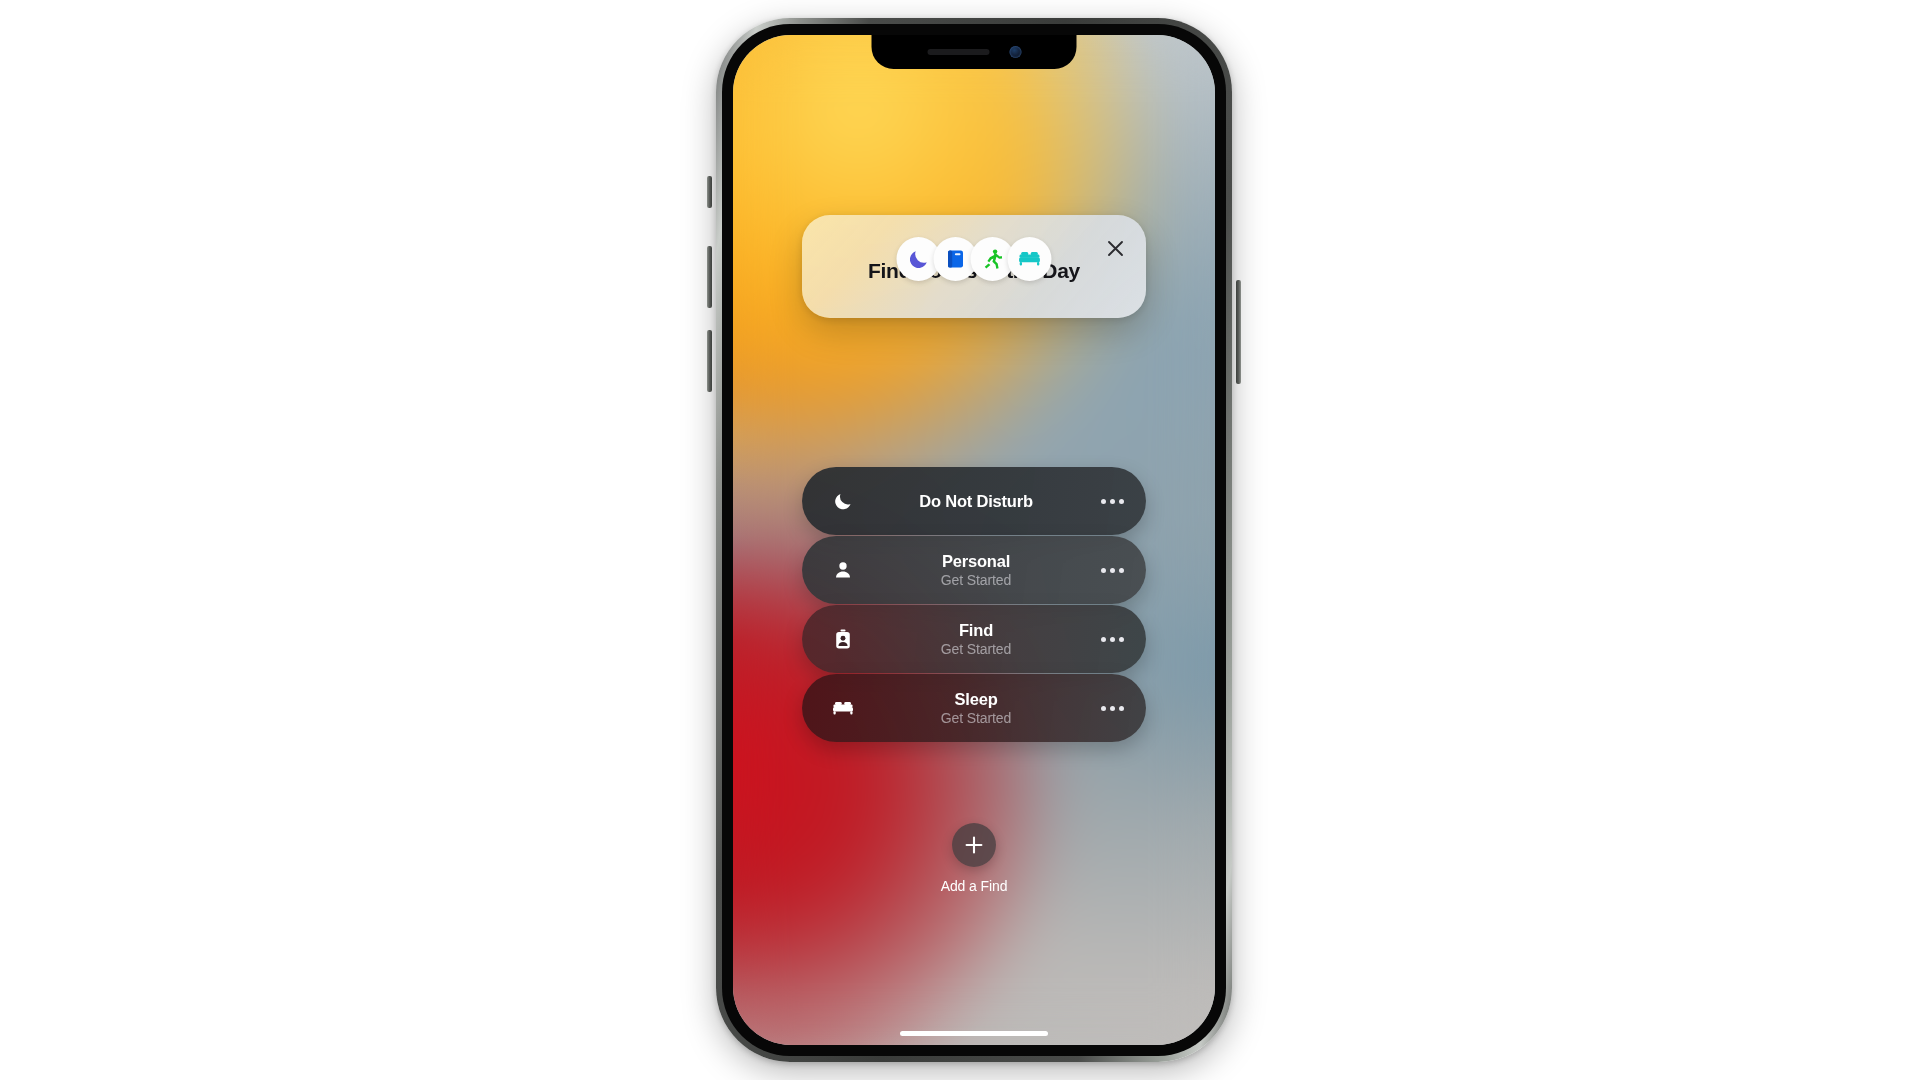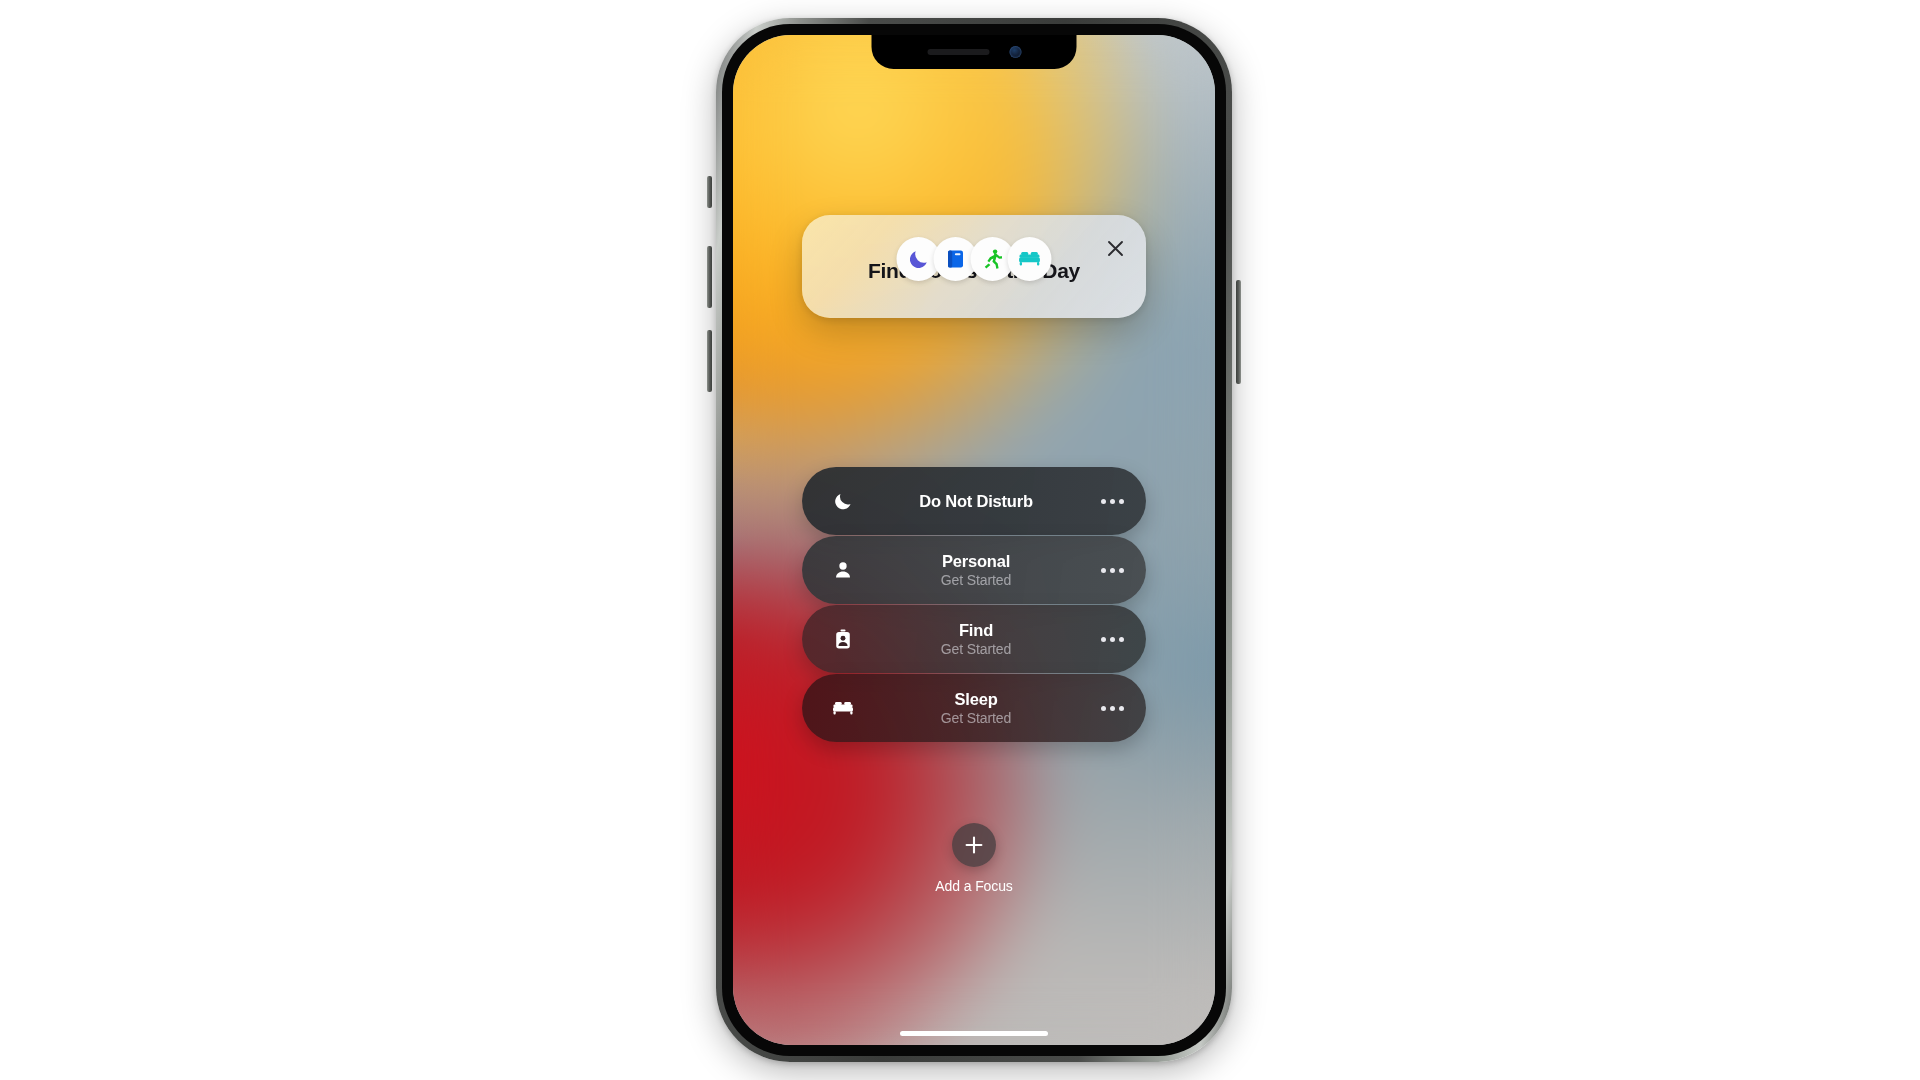--- a/index.html
+++ b/index.html
@@ -434,21 +434,21 @@
           </div>
 
         </div>
 
         <div id="add-focus">
           <div id="add-focus-button">
             <svg width="20" height="20" viewBox="0 0 20 20" aria-hidden="true">
               <path d="M10 2.6 V17.4 M2.6 10 H17.4" stroke="#ffffff" stroke-width="2.1" stroke-linecap="round"></path>
             </svg>
           </div>
-          <div id="add-focus-label">Add a Focus</div>
+          <div id="add-focus-label">Add a Find</div>
         </div>
 
         <div id="home-indicator"></div>
 
       </div>
     </div>
   </div>
 </div>
 
 </body></html>

